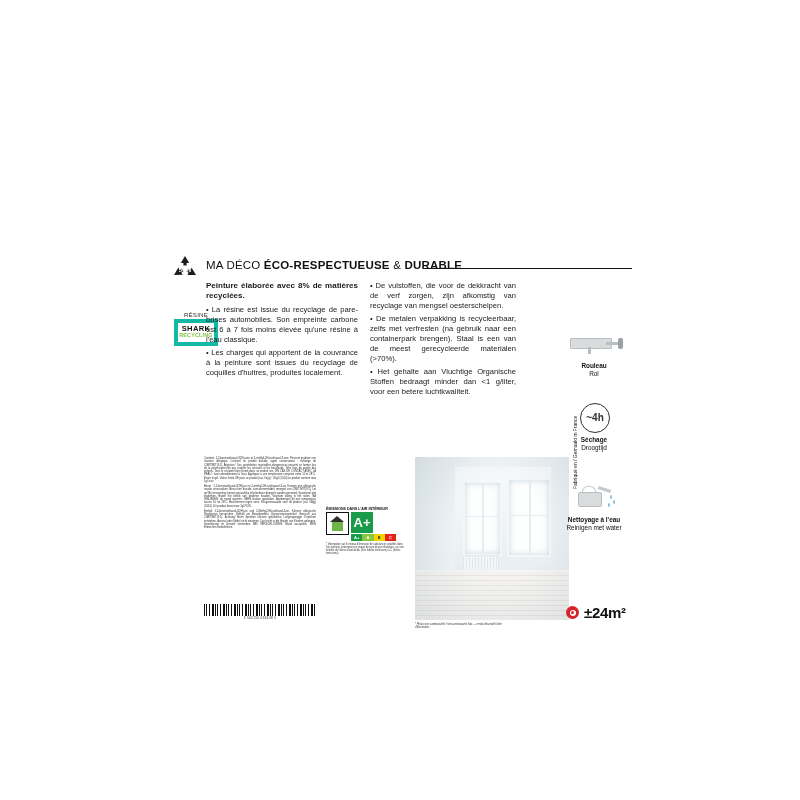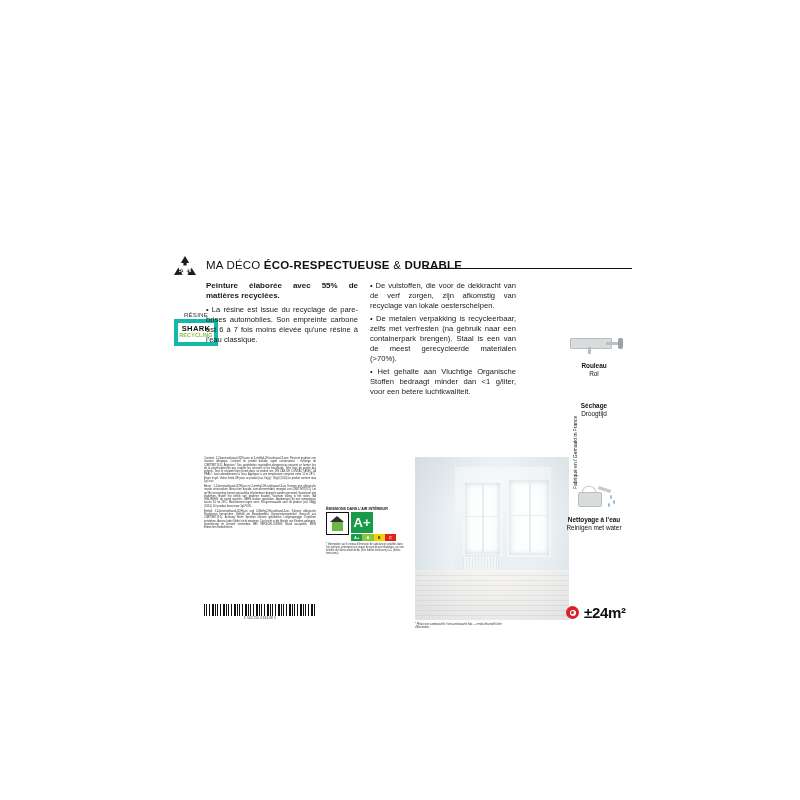--- a/index.html
+++ b/index.html
@@ -430,26 +430,27 @@
 
     <div class="shark-badge">
       <div class="rl">RÉSINE</div>
       <div class="shark-box">
         <div class="s1">SHARK</div>
         <div class="s2">RECYCLING</div>
       </div>
     </div>
 
     <div class="col col-left">
-      <p class="lead">Peinture élaborée avec 55% de matières recyclées.</p>
+      <p class="lead">Peinture élaborée avec 8% de matières recyclées.</p>
       <p>• La résine est issue du recyclage de pare-brises automobiles. Son empreinte carbone est 6 à 7 fois moins élevée qu'une résine à l'eau classique.</p>
+      <p>• Les charges qui apportent de la couvrance à la peinture sont issues du recyclage de coquilles d'huitres, produites localement.</p>
     </div>
 
     <div class="col col-right">
-      <p>• De vulstoffen, die voor de dekkracht van de verf zorgen, zijn afkomstig van recyclage van lokale oesterschelpen.</p>
+      <p>• De vulstoffen, die voor de dekkracht van de verf zorgen, zijn afkomstig van recyclage van mengsel oesterschelpen.</p>
       <p>• De metalen verpakking is recycleerbaar, zelfs met verfresten (na gebruik naar een containerpark brengen). Staal is een van de meest gerecycleerde materialen (&gt;70%).</p>
       <p>• Het gehalte aan Vluchtige Organische Stoffen bedraagt minder dan &lt;1 g/liter, voor een betere luchtkwaliteit.</p>
     </div>
 
     <div class="legal">
       <p>Contient: 1,2-benzisothiazol-3(2h)-one et 2-méthyl-2H-isothiazol-3-one. Peuvent produire une réaction allergique. Contient un produit biocide, agent conservateur : mélange de CIMIT/MIT(3:1). Attention ! Des gouttelettes respirables dangereuses peuvent se former lors de la pulvérisation.Ne pas respirer les aérosols ni les brouillards. Tenir hors de portée des enfants. Tenir le récipient bien fermé dans un endroit sec. EN CAS DE CONTACT AVEC LA PEAU : laver abondamment à l'eau. Appliquer à une température comprise entre 10 et 28°C. Éviter le gel. Valeur limite UE pour ce produit (cat. I/a(g) : 30g/l (2010) ce produit contient max 1g/l cov.</p>
       <p>Bevat : 1,2-benzisothiazol-3(2H)-on en 2-methyl-2H-isothiazool-3-on. Kunnen een allergische reactie veroorzaken. Bevat een biocide, conserveermiddel: mengsel van CIMIT/MIT(3:1). Let op! Bij verneveling kunnen gevaarlijke inhaleerbare druppels worden gevormd. Spuitnevel niet inademen. Buiten het bereik van kinderen houden. Voorkom lozing in het riolen. NA INSLIKKEN: de mond spoelen. GEEN braken opwekken. Aanbrengen bij een temperatuur tussen 10 tot 28°C. Beschermen tegen vorst. EU-grenswaarde voor dit product (cat. I/A(g) (2010). Dit product bevat max 1g/l VOS.</p>
       <p>Enthält 1,2-benzisothiazol-3(2H)-on und 2-Methyl-2H-isothiazol-3-on. Können allergische Reaktionen hervorrufen. Enthält ein Biozidprodukt, Konservierungsmittel: Gemisch aus CIMIT/MIT(3:1). Achtung! Beim Sprühen können gefährliche Lungengängige Tröpfchen entstehen. Aerosol oder Nebel nicht einatmen. Darf nicht in die Hände von Kindern gelangen. Innenlösung im Umwelt vermeiden. BEI VERSCHLUCKEN: Mund ausspülen. KEIN Erbrechen herbeiführen.</p>
     </div>
 
@@ -512,20 +513,23 @@
         <div class="rl-barrel"></div>
         <div class="rl-stem"></div>
         <div class="rl-handle"></div>
         <div class="rl-grip"></div>
       </div>
       <div class="cap1">Rouleau</div>
       <div class="cap2">Rol</div>
     </div>
 
     <div class="icon-block" style="top:358px;">
+      <div class="dry-art">
+        <div class="dry-circle">~4h</div>
+      </div>
       <div class="cap1">Séchage</div>
       <div class="cap2">Droogtijd</div>
     </div>
 
     <div class="icon-block" style="top:440px;">
       <div class="water-art">
         <div class="handle"></div>
         <div class="can"></div>
         <div class="spout"></div>
         <div class="drop d1"></div>

